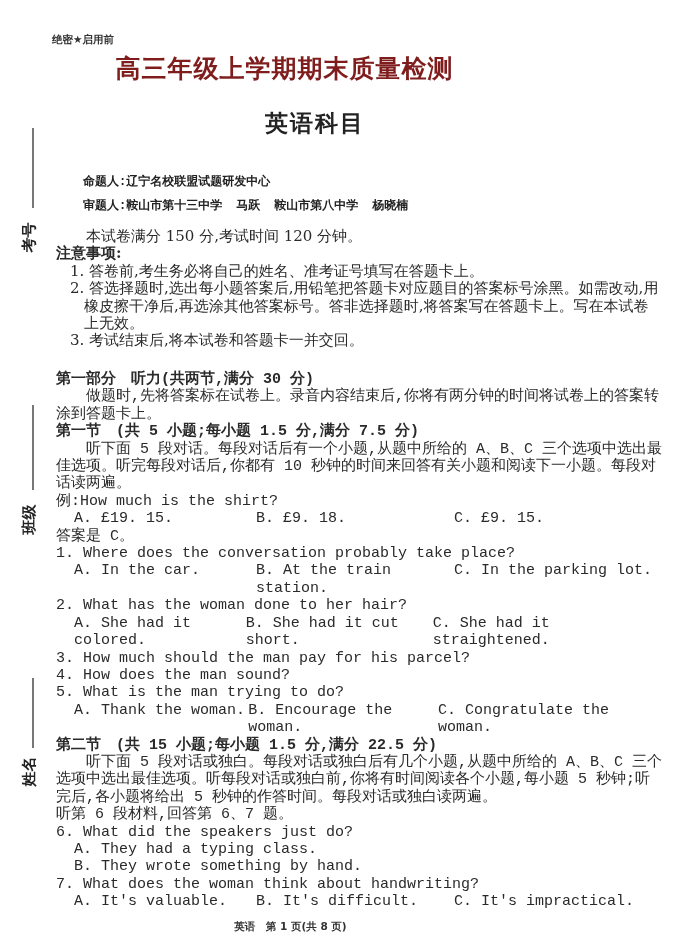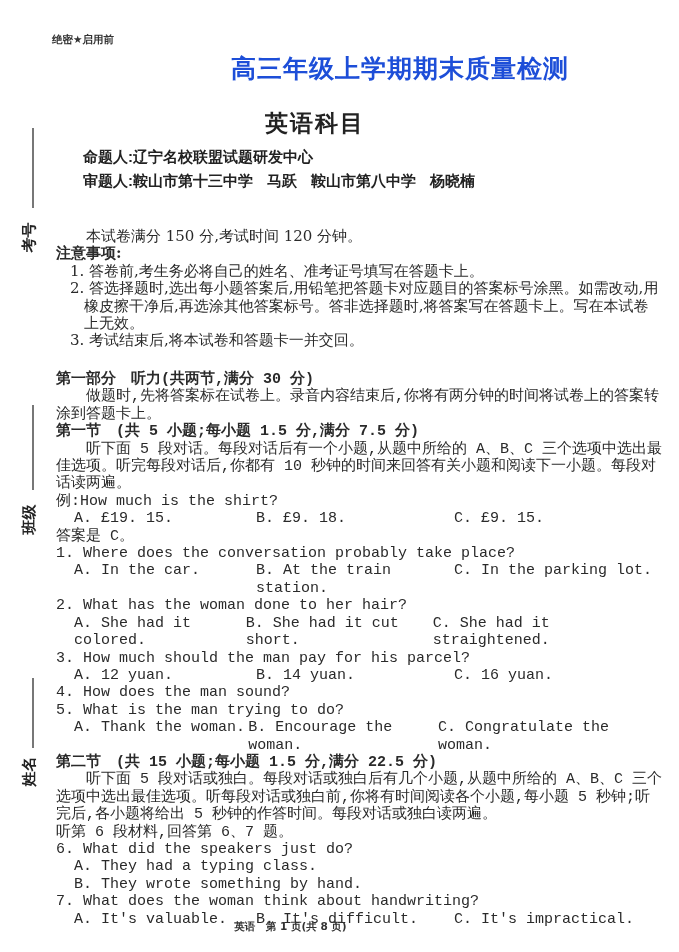--- a/index.html
+++ b/index.html
@@ -2,23 +2,23 @@
 <html><head>
 <meta charset="utf-8">
 <style>
   html, body { margin: 0; padding: 0; }
   body {
     width: 679px; height: 952px; background: #ffffff; position: relative; overflow: hidden;
     font-family: "DejaVu Serif", "Liberation Serif", serif; color: #1e1e1e;
   }
   .abs { position: absolute; }
   .secret { left: 52px; top: 33px; font-size: 10.5px; font-family: "DejaVu Sans", sans-serif; font-weight: bold; color: #333; }
-  .title { left: 0; width: 569px; top: 52px; text-align: right; font-size: 25px; font-weight: bold; font-family: "DejaVu Sans", sans-serif; letter-spacing: 1px; color: #1d4ed8; }
+  .title { left: 0; width: 569px; top: 52px; text-align: center; font-size: 25px; font-weight: bold; font-family: "DejaVu Sans", sans-serif; letter-spacing: 1px; color: #7f1d1d; }
   .subject { left: 0; width: 630px; top: 108px; text-align: center; font-size: 23px; font-weight: bold; font-family: "DejaVu Sans", sans-serif; color: #222; letter-spacing: 2px; }
-  .authors { left: 83px; top: 145px; font-size: 15px; font-weight: bold; font-family: Liberation Sans, sans-serif; line-height: 24px; color: #222; }
+  .authors { left: 83px; top: 170px; font-size: 12px; font-weight: bold; font-family: Liberation Mono, monospace; line-height: 24px; color: #222; }
   .authors .rev span { margin-right: 14px; }
   .side { left: 10px; width: 36px; }
   .side .line { position: absolute; left: 22px; width: 1.5px; background: #777; }
   .side .lbl { position: absolute; left: 4px; font-size: 15px; font-weight: bold; font-family: "DejaVu Sans", sans-serif; transform: rotate(-90deg); transform-origin: center; color: #222; }
   .body { left: 56px; width: 606px; font-size: 15px; line-height: 17.4px; color: #2a2a2a; }
   .indent { text-indent: 2em; }
   .b { font-weight: bold; }
   .hang { padding-left: 28px; text-indent: -14px; }
   .opts { display: flex; padding-left: 18px; }
   .opts span { display: inline-block; }
@@ -80,25 +80,20 @@
     <span class="o2">B. At the train station.</span>
     <span>C. In the parking lot.</span>
   </div>
   <div>2. What has the woman done to her hair?</div>
   <div class="opts">
     <span class="o1">A. She had it colored.</span>
     <span class="o2">B. She had it cut short.</span>
     <span>C. She had it straightened.</span>
   </div>
   <div>3. How much should the man pay for his parcel?</div>
-  <div class="opts">
-    <span class="o1">A. 12 yuan.</span>
-    <span class="o2">B. 14 yuan.</span>
-    <span>C. 16 yuan.</span>
-  </div>
   <div>4. How does the man sound?</div>
   <div>5. What is the man trying to do?</div>
   <div class="opts">
     <span class="o1">A. Thank the woman.</span>
     <span class="o2">B. Encourage the woman.</span>
     <span>C. Congratulate the woman.</span>
   </div>
 
   <div class="b">第二节　(共 15 小题;每小题 1.5 分,满分 22.5 分)</div>
   <div class="indent">听下面 5 段对话或独白。每段对话或独白后有几个小题,从题中所给的 A、B、C 三个选项中选出最佳选项。听每段对话或独白前,你将有时间阅读各个小题,每小题 5 秒钟;听完后,各小题将给出 5 秒钟的作答时间。每段对话或独白读两遍。</div>

